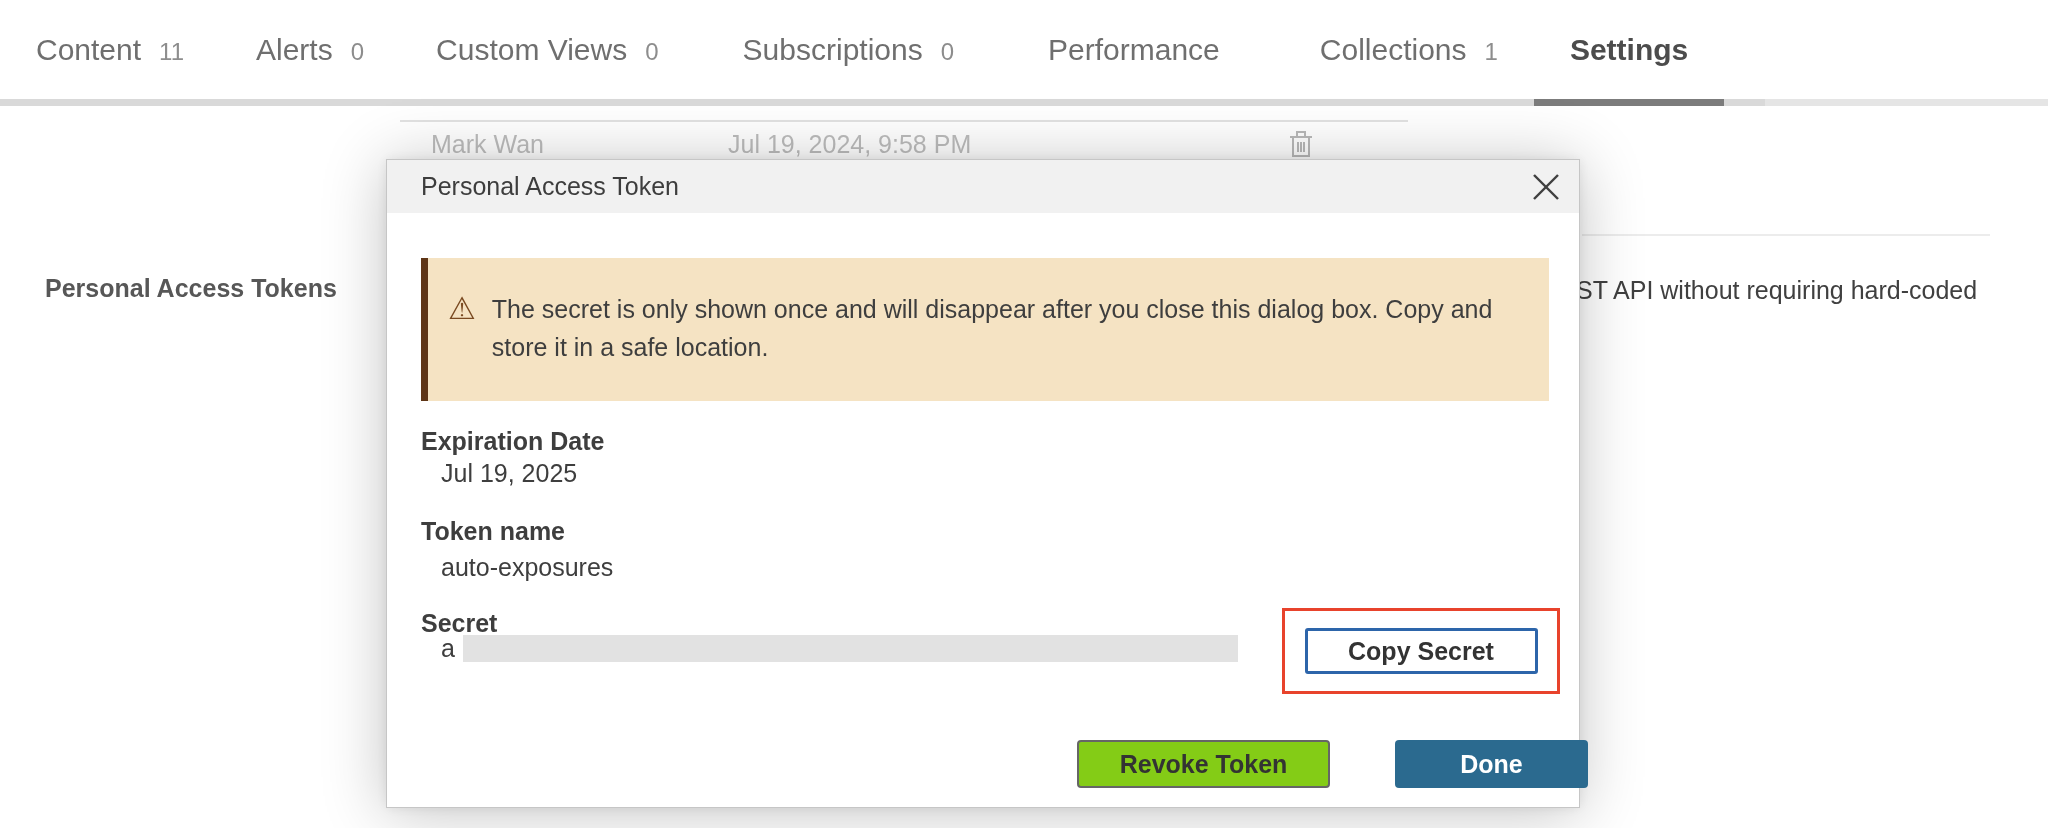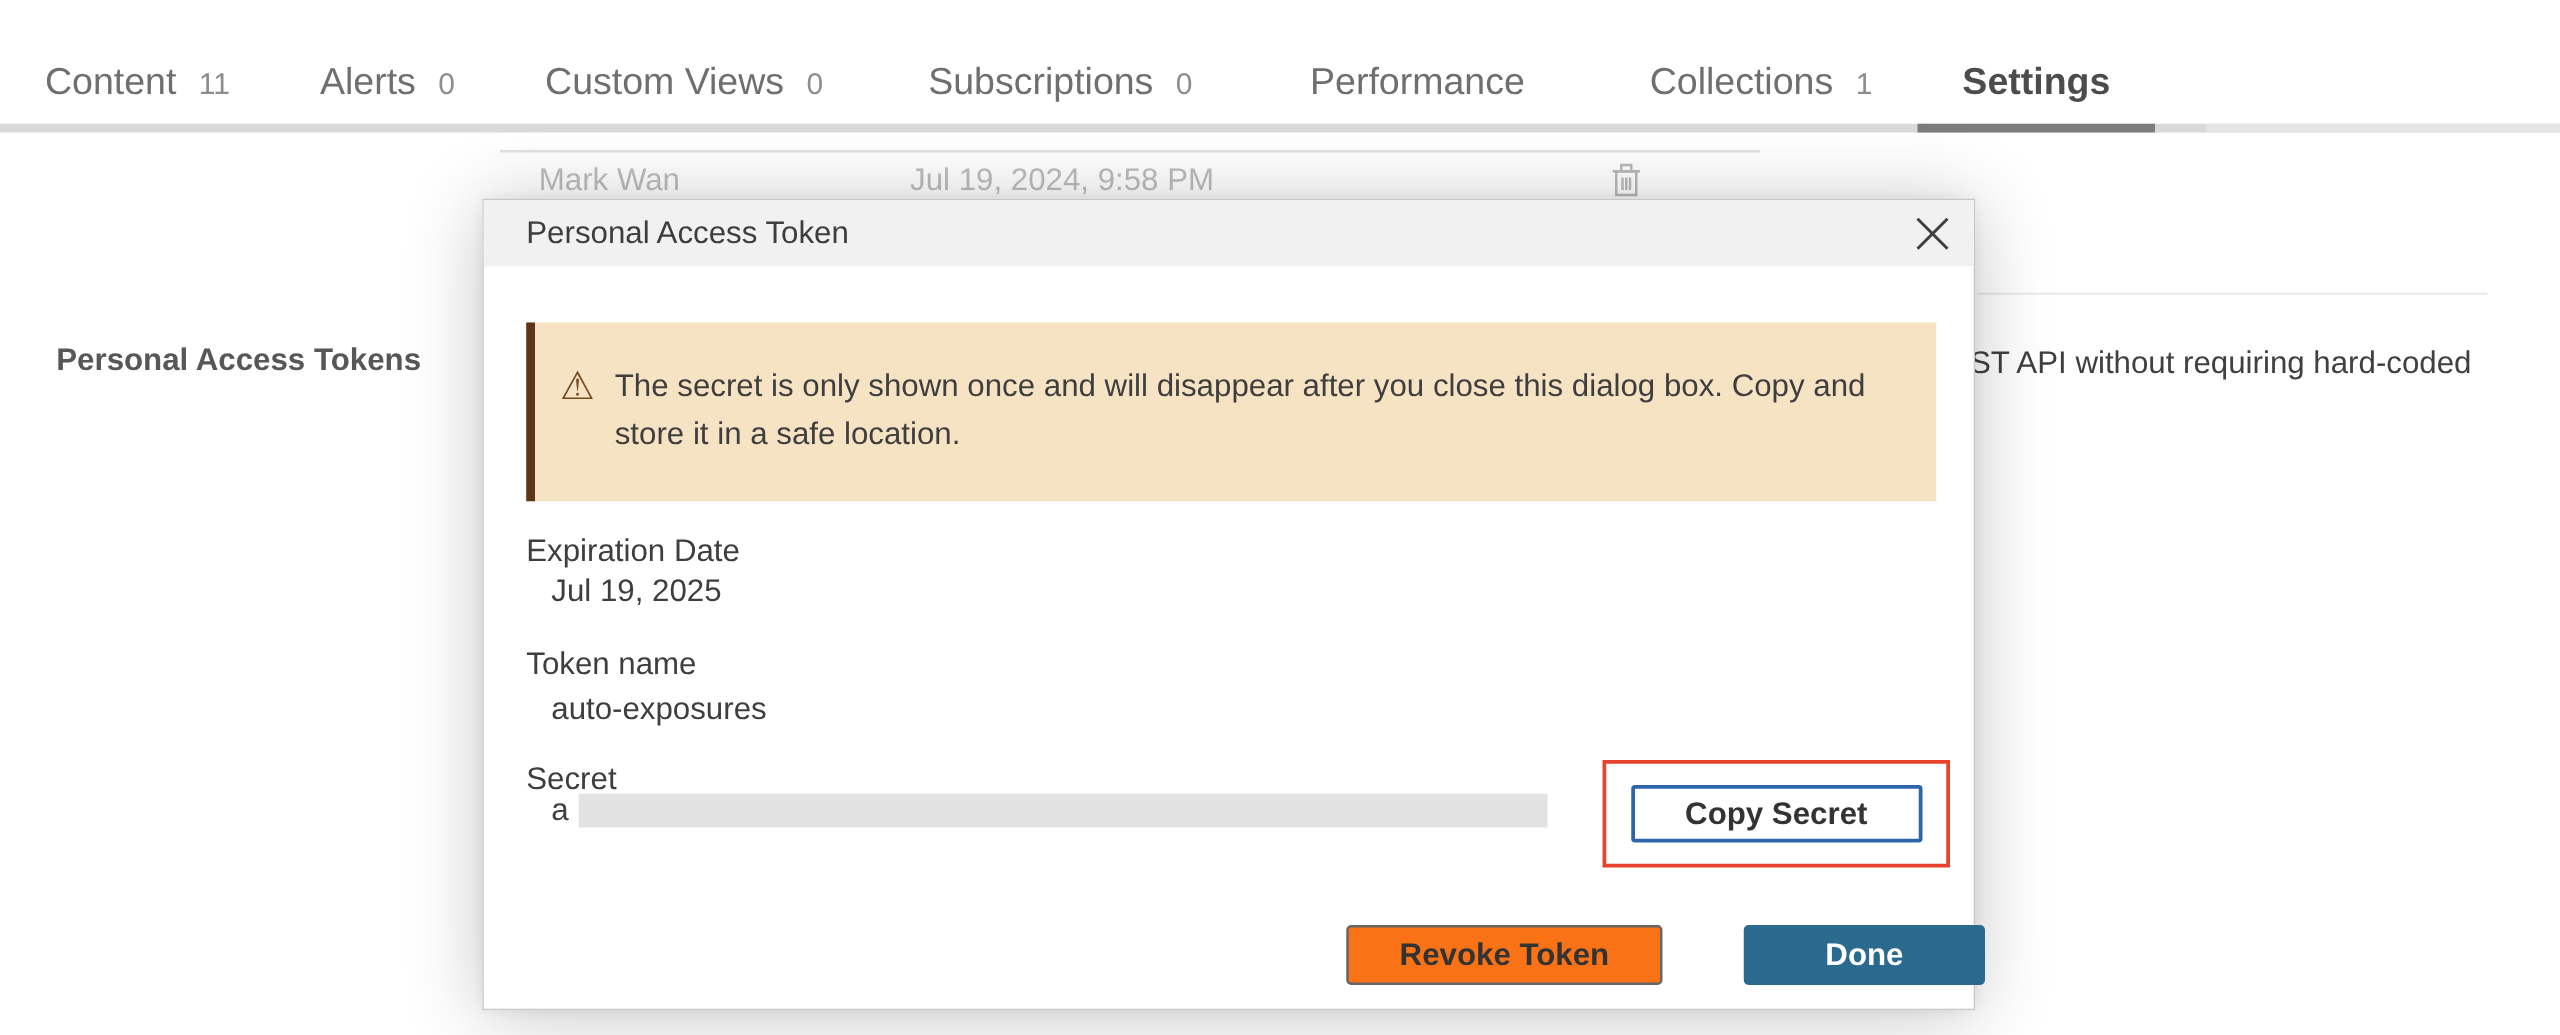--- a/index.html
+++ b/index.html
@@ -6,21 +6,21 @@
   html,body { width:2048px; height:828px; overflow:hidden; background:#ffffff;
               font-family:"Liberation Sans", sans-serif; -webkit-font-smoothing:antialiased; }
   .stage { position:relative; width:2048px; height:828px; background:#fff; }
 
   
   .tabbar { position:absolute; top:0; left:0; width:2048px; height:106px;
             display:flex; align-items:flex-end; background:#fff;
             border-bottom:7px solid #d9d9d9; z-index:2; }
   .tabbar .light-seg { position:absolute; bottom:-7px; left:1765px; width:283px; height:7px; background:#e5e5e5; }
   .tab { position:relative; display:flex; align-items:baseline; gap:18px;
-         padding:0 36px 16px 36px; font-size:30px; color:#6f6f6f; cursor:pointer; }
+         padding:0 36px 32px 36px; font-size:30px; color:#6f6f6f; cursor:pointer; }
   .tab .tab-count { font-size:24px; color:#8d8d8d; }
   .tab .tab-count:empty { display:none; }
   .tab.t4 { margin-left:12px; } .tab.t5 { margin-left:22px; } .tab.t6 { margin-left:28px; }
   .tab.active { color:#4c4c4c; font-weight:bold; }
   .tab.active::after { content:""; position:absolute; left:0; right:0; bottom:-7px;
                        height:7px; background:#7c7c7c; }
 
   
   .bg-layer { position:absolute; inset:0; z-index:1; }
   .table-topline { position:absolute; top:120px; left:400px; width:1008px; height:2px; background:#e2e2e2; }
@@ -48,36 +48,36 @@
   .modal-close { position:absolute; top:8px; right:14px; width:38px; height:38px;
                  display:flex; align-items:center; justify-content:center;
                  background:transparent; border:none; cursor:pointer; }
 
   .warn-banner { position:absolute; left:34px; top:98px; width:1128px; height:143px;
                  background:#f5e3c3; border-left:7px solid #5e3517;
                  display:flex; align-items:flex-start; padding:32px 48px 0 20px; }
   .warn-glyph { font-size:31px; line-height:38px; color:#7a4a21; margin-right:16px; }
   .warn-text { font-size:25px; line-height:38px; color:#3e3e3e; max-width:1016px; }
 
-  .field-label { position:absolute; left:34px; font-size:25px; color:#3e3e3e; }
+  .field-label { position:absolute; left:34px; font-size:25px; color:#3e3e3e;font-weight:bold; }
   .field-value { position:absolute; left:54px; font-size:25px; color:#3e3e3e; }
   .lbl-exp   { top:267px; } .val-exp   { top:299px; }
   .lbl-token { top:357px; } .val-token { top:393px; }
   .lbl-secret{ top:449px; }
   .secret-row { position:absolute; left:54px; top:474px; display:flex; align-items:center; }
   .secret-char { font-size:25px; color:#3e3e3e; }
   .secret-bar { width:775px; height:27px; background:#e2e2e2; margin-left:8px; }
 
   .annotation-box { position:absolute; left:895px; top:448px; width:278px; height:86px;
                     border:3px solid #e8432c; display:flex; align-items:center; justify-content:center; }
   .btn-copy { width:233px; height:46px; background:#fff; border:3px solid #2d65aa; border-radius:3px;
               font-family:inherit; font-size:25px; font-weight:bold; color:#333; cursor:pointer; }
 
   .btn-revoke { position:absolute; left:690px; top:580px; width:253px; height:48px;
-                background:#f97316; border:2px solid #666; border-radius:4px;
+                background:#84cc16; border:2px solid #666; border-radius:4px;
                 font-family:inherit; font-size:25px; font-weight:bold; color:#333; cursor:pointer; }
   .btn-done { position:absolute; left:968px; top:580px; width:193px; height:48px;
               background:#2b6a8f; border:none; border-radius:4px;
               font-family:inherit; font-size:25px; font-weight:bold; color:#fff; cursor:pointer;margin-left:40px; }
 </style>
 </head>
 <body>
 
 <div class="stage">
 

